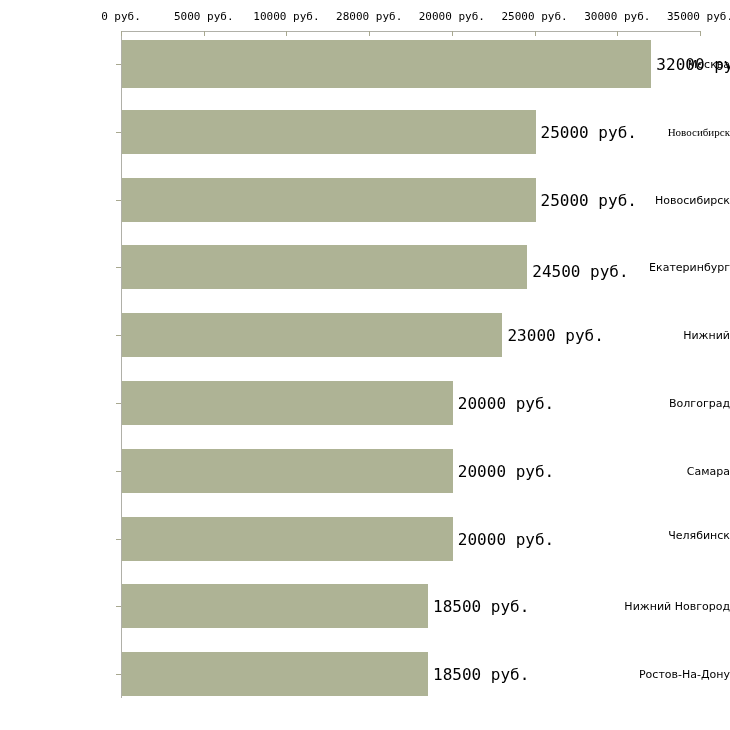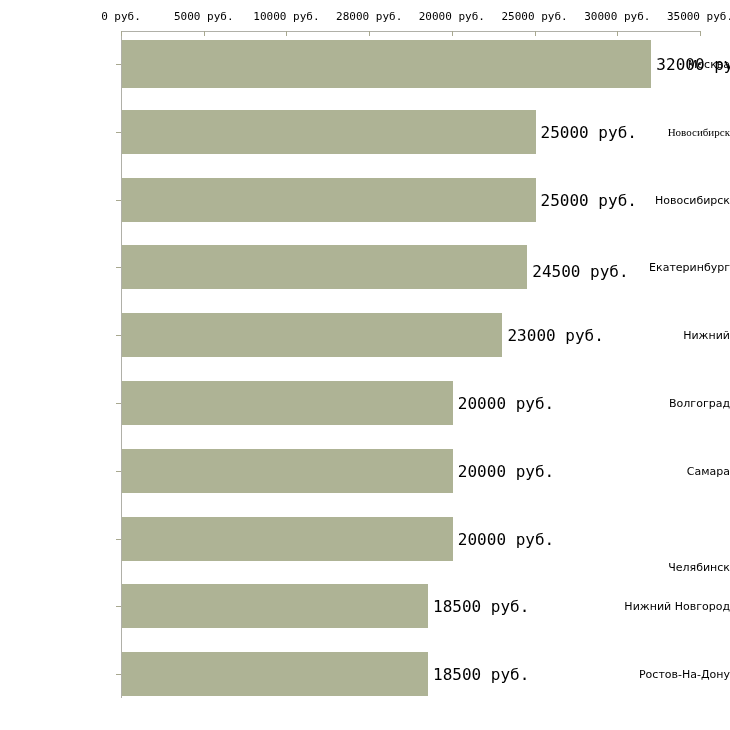--- a/index.html
+++ b/index.html
@@ -146,21 +146,21 @@
         <div class="tick-label-x" style="left: 700px;">35000 руб.</div>
       </div>
     <div id="cat-labels">
         <div class="cat-label" style="top: 64px;">Москва</div>
         <div class="cat-label" style="top: 131.8px; font-family: Liberation Serif, serif;">Новосибирск</div>
         <div class="cat-label" style="top: 199.6px;">Новосибирск</div>
         <div class="cat-label" style="top: 267.4px;">Екатеринбург</div>
         <div class="cat-label" style="top: 335.2px;">Нижний</div>
         <div class="cat-label" style="top: 403px;">Волгоград</div>
         <div class="cat-label" style="top: 470.8px;">Самара</div>
-        <div class="cat-label" style="top: 567px;">Челябинск</div>
+        <div class="cat-label" style="top: 535px;">Челябинск</div>
         <div class="cat-label" style="top: 606.4px;">Нижний Новгород</div>
         <div class="cat-label" style="top: 674.2px; text-align: right;">Ростов-На-Дону</div>
       </div>
     <div id="bars">
         <div class="bar" title="Москва — 32000 руб." style="top: 40px; height: 48px; width: 529.371px; background: rgb(174, 179, 149);"></div>
         <div class="bar" title="Новосибирск — 25000 руб." style="top: 109.8px; height: 44px; width: 413.571px; background: rgb(174, 179, 149);"></div>
         <div class="bar" title="Красноярск — 25000 руб." style="top: 177.6px; height: 44px; width: 413.571px; background: rgb(174, 179, 149);"></div>
         <div class="bar" title="Екатеринбург — 24500 руб." style="top: 245.4px; height: 44px; width: 405.3px; background: rgb(174, 179, 149);"></div>
         <div class="bar" title="Пермь — 23000 руб." style="top: 313.2px; height: 44px; width: 380.486px; background: rgb(174, 179, 149);"></div>
         <div class="bar" title="Волгоград — 20000 руб." style="top: 381px; height: 44px; width: 330.857px; background: rgb(174, 179, 149);"></div>

